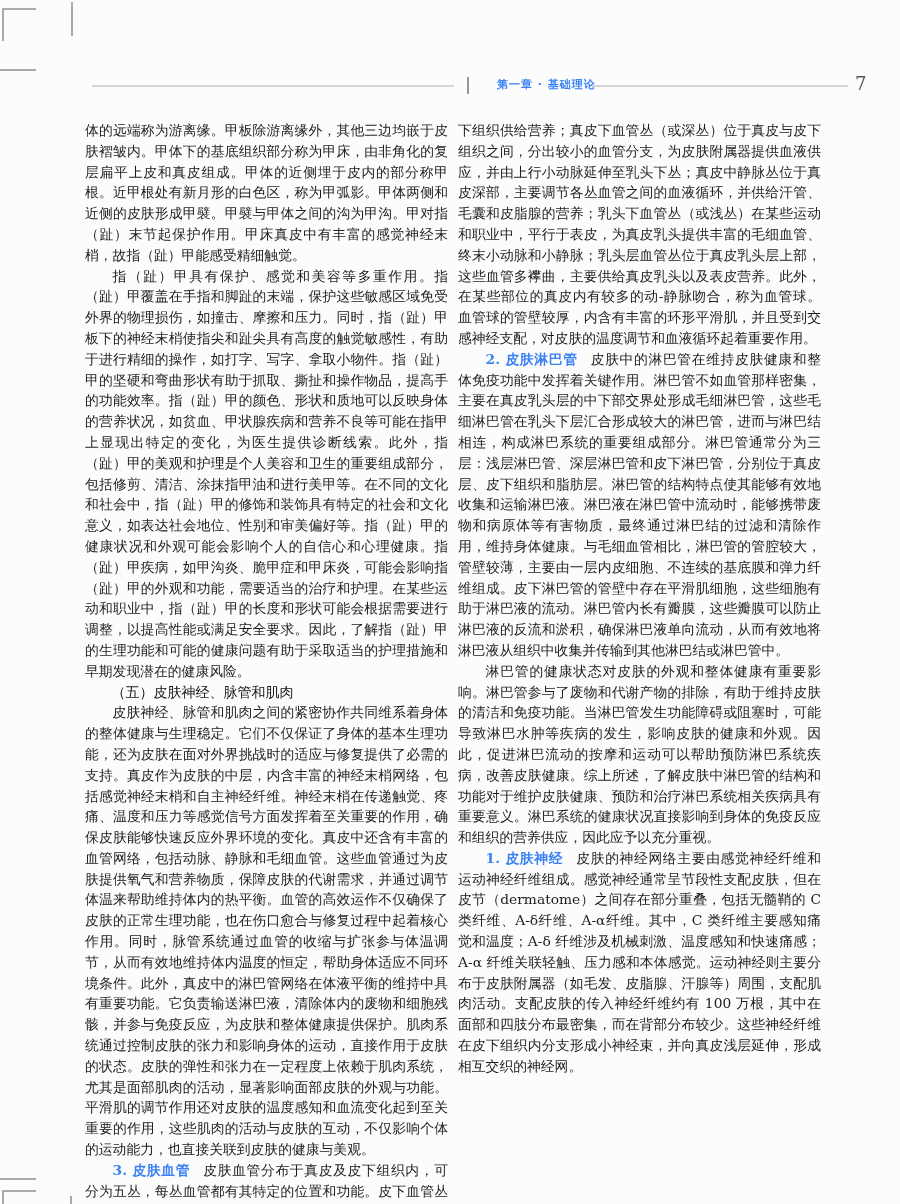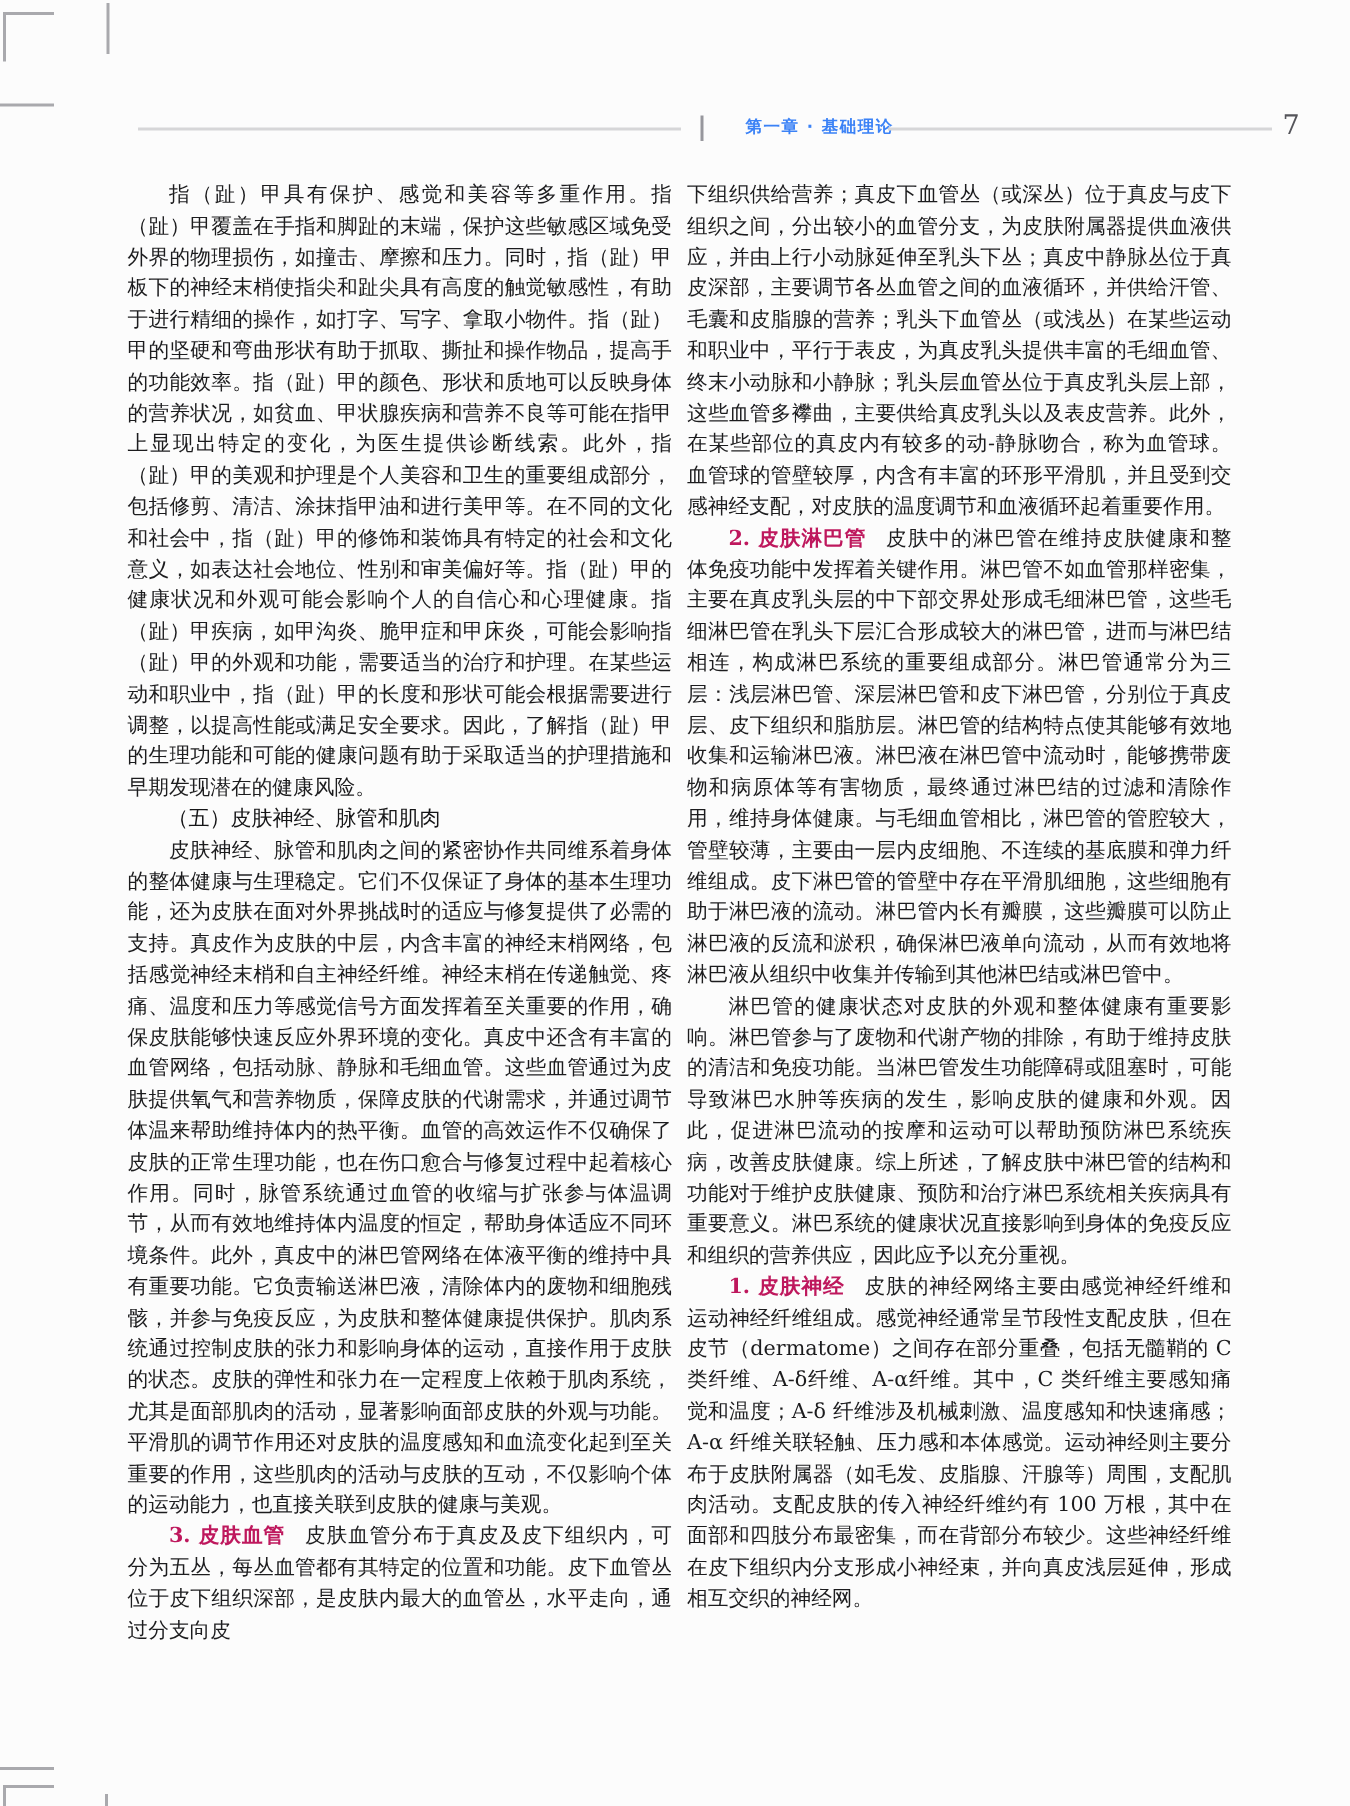--- a/index.html
+++ b/index.html
@@ -41,21 +41,21 @@
   .col-left  { left: 85px; }
   .col-right { left: 458px; }
   .col p { margin: 0; text-indent: 2em; }
   .col p.cont { text-indent: 0; }
   .section-heading {
     margin: 0; text-indent: 1.9em;
     font-family: "DejaVu Sans", "Liberation Sans", sans-serif;
     font-weight: normal; font-size: 14px; line-height: 20.8px;
     color: #151517;
   }
-  .lead { font-weight: bold; margin-right: 0.95em; color: #be185d; }
+  .lead { font-weight: bold; margin-right: 0.95em; color: #3b82f6; }
 </style>
 </head>
 <body>
 
 <div class="page">
 
   <div class="mark" style="left:2px;  top:8px;   width:34px; height:2px;"></div>
   <div class="mark" style="left:2px;  top:8px;   width:2px;  height:33px;"></div>
   <div class="mark" style="left:71px; top:2px;   width:2px;  height:34px;"></div>
   <div class="mark" style="left:0px;  top:69px;  width:36px; height:2px;"></div>
@@ -64,20 +64,21 @@
   <div class="mark" style="left:2px;  top:1190px; width:2px;  height:14px;"></div>
   <div class="mark" style="left:70px; top:1196px; width:2px;  height:8px;"></div>
 
   <div class="hrule hrule-left"></div>
   <div class="hdiv"></div>
   <div class="chapter-title">第一章 · 基础理论</div>
   <div class="hrule hrule-right"></div>
   <div class="page-number">7</div>
 
   <div class="col col-left">
+    <p class="cont">体的远端称为游离缘。甲板除游离缘外，其他三边均嵌于皮肤褶皱内。甲体下的基底组织部分称为甲床，由非角化的复层扁平上皮和真皮组成。甲体的近侧埋于皮内的部分称甲根。近甲根处有新月形的白色区，称为甲弧影。甲体两侧和近侧的皮肤形成甲襞。甲襞与甲体之间的沟为甲沟。甲对指（趾）末节起保护作用。甲床真皮中有丰富的感觉神经末梢，故指（趾）甲能感受精细触觉。</p>
     <p>指（趾）甲具有保护、感觉和美容等多重作用。指（趾）甲覆盖在手指和脚趾的末端，保护这些敏感区域免受外界的物理损伤，如撞击、摩擦和压力。同时，指（趾）甲板下的神经末梢使指尖和趾尖具有高度的触觉敏感性，有助于进行精细的操作，如打字、写字、拿取小物件。指（趾）甲的坚硬和弯曲形状有助于抓取、撕扯和操作物品，提高手的功能效率。指（趾）甲的颜色、形状和质地可以反映身体的营养状况，如贫血、甲状腺疾病和营养不良等可能在指甲上显现出特定的变化，为医生提供诊断线索。此外，指（趾）甲的美观和护理是个人美容和卫生的重要组成部分，包括修剪、清洁、涂抹指甲油和进行美甲等。在不同的文化和社会中，指（趾）甲的修饰和装饰具有特定的社会和文化意义，如表达社会地位、性别和审美偏好等。指（趾）甲的健康状况和外观可能会影响个人的自信心和心理健康。指（趾）甲疾病，如甲沟炎、脆甲症和甲床炎，可能会影响指（趾）甲的外观和功能，需要适当的治疗和护理。在某些运动和职业中，指（趾）甲的长度和形状可能会根据需要进行调整，以提高性能或满足安全要求。因此，了解指（趾）甲的生理功能和可能的健康问题有助于采取适当的护理措施和早期发现潜在的健康风险。</p>
     <h2 class="section-heading">（五）皮肤神经、脉管和肌肉</h2>
     <p>皮肤神经、脉管和肌肉之间的紧密协作共同维系着身体的整体健康与生理稳定。它们不仅保证了身体的基本生理功能，还为皮肤在面对外界挑战时的适应与修复提供了必需的支持。真皮作为皮肤的中层，内含丰富的神经末梢网络，包括感觉神经末梢和自主神经纤维。神经末梢在传递触觉、疼痛、温度和压力等感觉信号方面发挥着至关重要的作用，确保皮肤能够快速反应外界环境的变化。真皮中还含有丰富的血管网络，包括动脉、静脉和毛细血管。这些血管通过为皮肤提供氧气和营养物质，保障皮肤的代谢需求，并通过调节体温来帮助维持体内的热平衡。血管的高效运作不仅确保了皮肤的正常生理功能，也在伤口愈合与修复过程中起着核心作用。同时，脉管系统通过血管的收缩与扩张参与体温调节，从而有效地维持体内温度的恒定，帮助身体适应不同环境条件。此外，真皮中的淋巴管网络在体液平衡的维持中具有重要功能。它负责输送淋巴液，清除体内的废物和细胞残骸，并参与免疫反应，为皮肤和整体健康提供保护。肌肉系统通过控制皮肤的张力和影响身体的运动，直接作用于皮肤的状态。皮肤的弹性和张力在一定程度上依赖于肌肉系统，尤其是面部肌肉的活动，显著影响面部皮肤的外观与功能。平滑肌的调节作用还对皮肤的温度感知和血流变化起到至关重要的作用，这些肌肉的活动与皮肤的互动，不仅影响个体的运动能力，也直接关联到皮肤的健康与美观。</p>
     <p><span class="lead">3. 皮肤血管</span><span>皮肤血管分布于真皮及皮下组织内，可分为五丛，每丛血管都有其特定的位置和功能。皮下血管丛位于皮下组织深部，是皮肤内最大的血管丛，水平走向，通过分支向皮</span></p>
   </div>
 
   <div class="col col-right">
     <p class="cont">下组织供给营养；真皮下血管丛（或深丛）位于真皮与皮下组织之间，分出较小的血管分支，为皮肤附属器提供血液供应，并由上行小动脉延伸至乳头下丛；真皮中静脉丛位于真皮深部，主要调节各丛血管之间的血液循环，并供给汗管、毛囊和皮脂腺的营养；乳头下血管丛（或浅丛）在某些运动和职业中，平行于表皮，为真皮乳头提供丰富的毛细血管、终末小动脉和小静脉；乳头层血管丛位于真皮乳头层上部，这些血管多襻曲，主要供给真皮乳头以及表皮营养。此外，在某些部位的真皮内有较多的动-静脉吻合，称为血管球。血管球的管壁较厚，内含有丰富的环形平滑肌，并且受到交感神经支配，对皮肤的温度调节和血液循环起着重要作用。</p>
     <p><span class="lead">2. 皮肤淋巴管</span><span>皮肤中的淋巴管在维持皮肤健康和整体免疫功能中发挥着关键作用。淋巴管不如血管那样密集，主要在真皮乳头层的中下部交界处形成毛细淋巴管，这些毛细淋巴管在乳头下层汇合形成较大的淋巴管，进而与淋巴结相连，构成淋巴系统的重要组成部分。淋巴管通常分为三层：浅层淋巴管、深层淋巴管和皮下淋巴管，分别位于真皮层、皮下组织和脂肪层。淋巴管的结构特点使其能够有效地收集和运输淋巴液。淋巴液在淋巴管中流动时，能够携带废物和病原体等有害物质，最终通过淋巴结的过滤和清除作用，维持身体健康。与毛细血管相比，淋巴管的管腔较大，管壁较薄，主要由一层内皮细胞、不连续的基底膜和弹力纤维组成。皮下淋巴管的管壁中存在平滑肌细胞，这些细胞有助于淋巴液的流动。淋巴管内长有瓣膜，这些瓣膜可以防止淋巴液的反流和淤积，确保淋巴液单向流动，从而有效地将淋巴液从组织中收集并传输到其他淋巴结或淋巴管中。</span></p>
     <p>淋巴管的健康状态对皮肤的外观和整体健康有重要影响。淋巴管参与了废物和代谢产物的排除，有助于维持皮肤的清洁和免疫功能。当淋巴管发生功能障碍或阻塞时，可能导致淋巴水肿等疾病的发生，影响皮肤的健康和外观。因此，促进淋巴流动的按摩和运动可以帮助预防淋巴系统疾病，改善皮肤健康。综上所述，了解皮肤中淋巴管的结构和功能对于维护皮肤健康、预防和治疗淋巴系统相关疾病具有重要意义。淋巴系统的健康状况直接影响到身体的免疫反应和组织的营养供应，因此应予以充分重视。</p>

